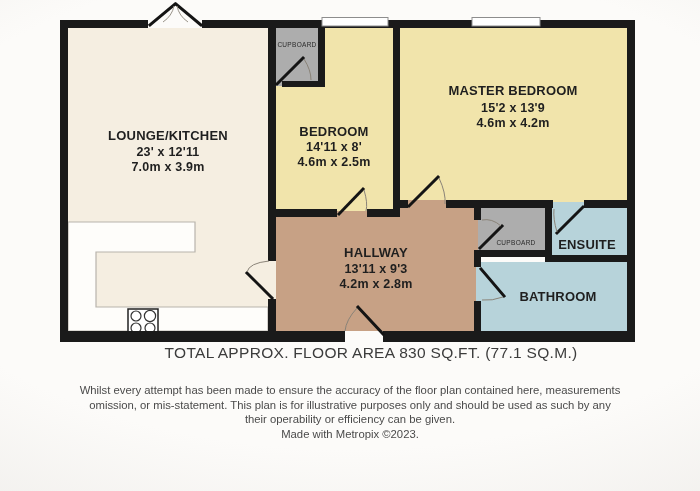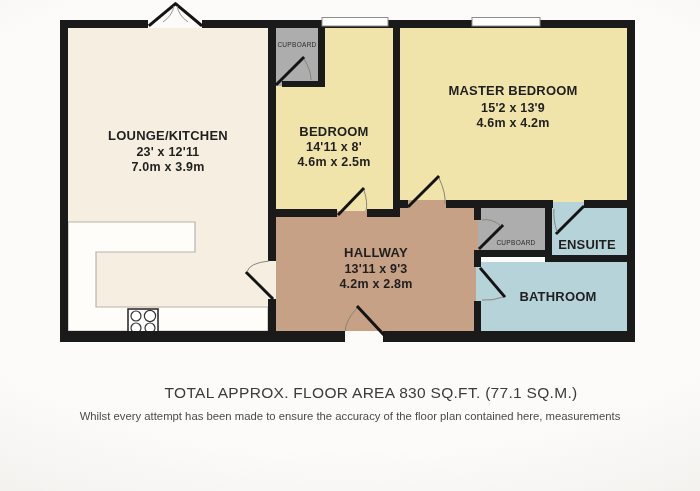--- a/index.html
+++ b/index.html
@@ -13,26 +13,26 @@
     background:radial-gradient(ellipse 120% 90% at 50% 42%, #fcfbf9 55%, #efedea 88%, #e6e4e1 100%);
   }
   .plan-svg{position:absolute;left:0;top:0;}
   .wall{fill:#1a1a1a;}
   .leaf{stroke:#141414;stroke-width:3;stroke-linecap:square;fill:none;}
   .swing{stroke:#8a8378;stroke-width:1;fill:none;}
   .swing2{stroke:#9a948a;stroke-width:1;fill:none;}
   .room-name{font-family:"Liberation Sans",sans-serif;font-size:13px;font-weight:bold;fill:#1f1f1f;letter-spacing:.2px;}
   .room-dim{font-family:"Liberation Sans",sans-serif;font-size:12.5px;font-weight:bold;fill:#1f1f1f;letter-spacing:.2px;}
   .room-small{font-family:"Liberation Sans",sans-serif;font-size:6.5px;fill:#2a2a2a;letter-spacing:.3px;}
-  .footer{position:absolute;left:0;top:384px;width:700px;text-align:center;}
+  .footer{position:absolute;left:0;top:344px;width:700px;text-align:center;}
   .area-title{
     font-size:15.5px;color:#3c3c3c;letter-spacing:.3px;
     padding-left:42px;white-space:nowrap;
   }
-  .disclaimer{margin-top:7px;font-size:11.3px;color:#4a4a4a;line-height:14.5px;}
+  .disclaimer{margin-top:21px;font-size:11.3px;color:#4a4a4a;line-height:14.5px;}
   .disclaimer div{white-space:nowrap;}
 </style>
 </head>
 <body>
 
 <div class="canvas">
 
   <svg class="plan-svg" width="700" height="360" viewBox="0 0 700 360">
 
     <rect x="68" y="28" width="208" height="303" fill="#f5eee1"></rect>
@@ -158,16 +158,19 @@
     <text class="room-name" x="587" y="249" text-anchor="middle">ENSUITE</text>
     <text class="room-name" x="558" y="301" text-anchor="middle">BATHROOM</text>
     <text class="room-small" x="297" y="47" text-anchor="middle">CUPBOARD</text>
     <text class="room-small" x="516" y="245" text-anchor="middle">CUPBOARD</text>
   </svg>
 
   <div class="footer">
     <div class="area-title">TOTAL APPROX. FLOOR AREA 830 SQ.FT. (77.1 SQ.M.)</div>
     <div class="disclaimer">
       <div>Whilst every attempt has been made to ensure the accuracy of the floor plan contained here, measurements</div>
+      <div>omission, or mis-statement. This plan is for illustrative purposes only and should be used as such by any</div>
+      <div>their operability or efficiency can be given.</div>
+      <div>Made with Metropix ©2023.</div>
     </div>
   </div>
 
 </div>
 
 </body></html>

